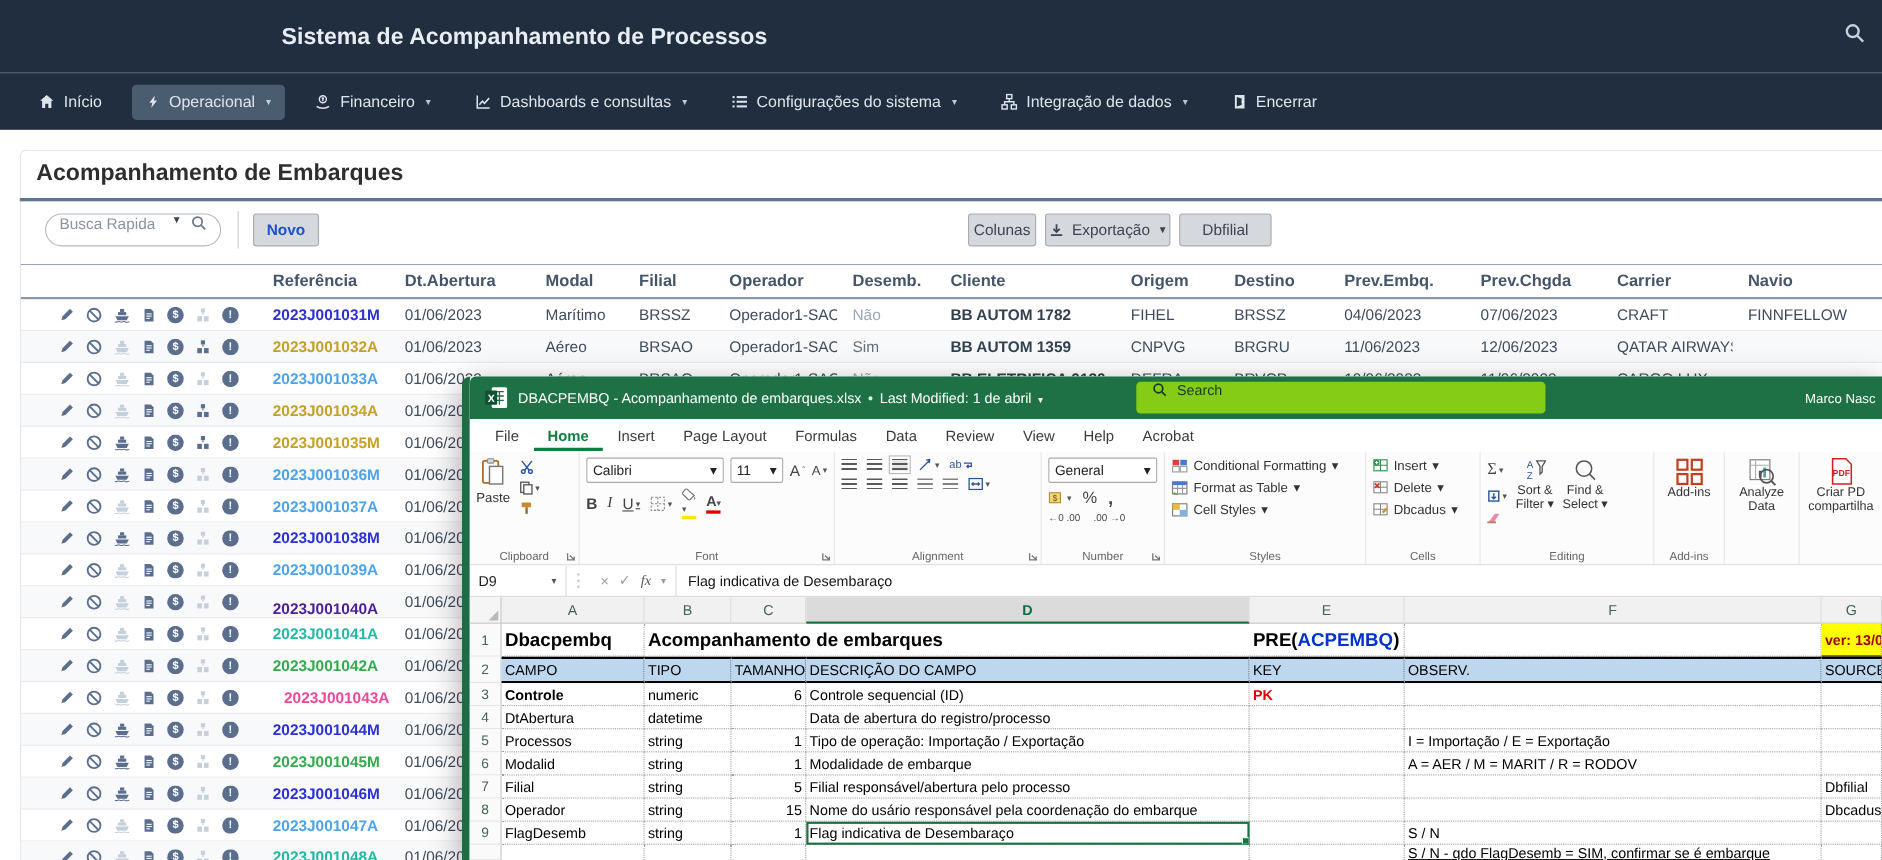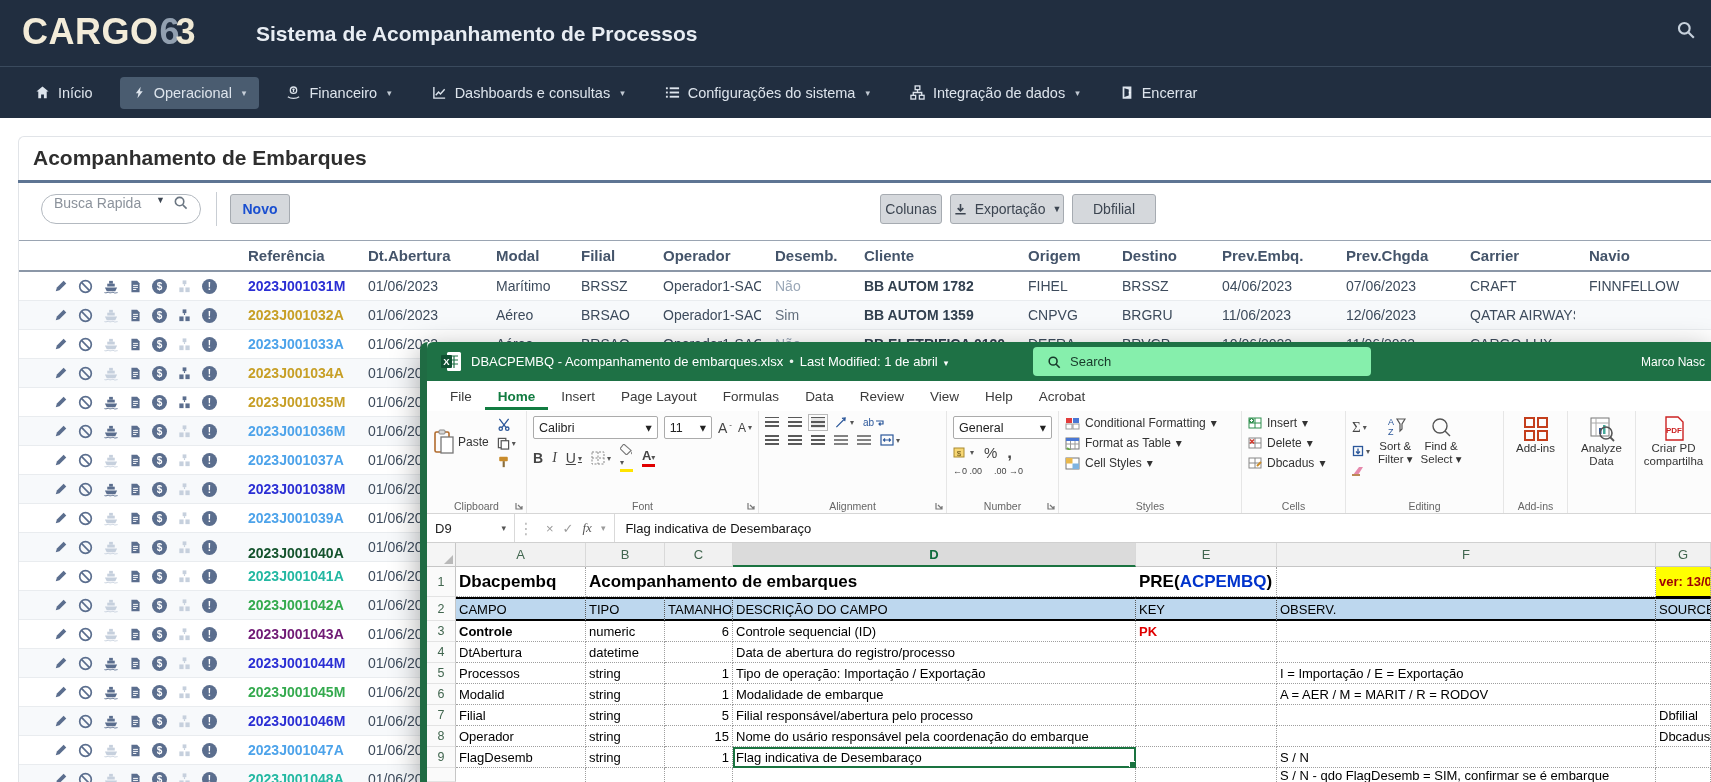--- a/index.html
+++ b/index.html
@@ -59,22 +59,22 @@
   .cliente{font-weight:bold;color:#32404f;}
 
   
   .excel{position:absolute;left:420px;top:342px;width:1291px;height:440px;background:#fff;z-index:20;
     border-left:7px solid #1f6b43;border-radius:8px 0 0 0;box-shadow:0 8px 30px rgba(0,0,0,.35);box-sizing:border-box;overflow:hidden;}
   .x-titlebar{position:absolute;left:0;top:0;right:0;height:39px;background:#1e7145;border-radius:6px 0 0 0;color:#fff;}
   .x-appicon{position:absolute;left:14px;top:9px;}
   .x-doc{position:absolute;left:44px;top:12px;font-size:13px;white-space:nowrap;}
   .x-doc .sep{margin:0 6px;opacity:.9;}
   .x-doc .car{font-size:9px;margin-left:6px;}
-  .x-searchpill{position:absolute;left:606px;top:5px;width:338px;height:29px;background:#86efac;border-radius:4px;
-    display:flex;align-items:center;gap:9px;padding-left:14px;box-sizing:border-box;color:#17392a;font-size:13px;cursor:text;}
+  .x-searchpill{position:absolute;left:606px;top:5px;width:372px;height:29px;background:#84cc16;border-radius:4px;
+    display:flex;gap:9px;padding-left:14px;box-sizing:border-box;color:#17392a;font-size:13px;cursor:text;}
   .x-user{position:absolute;right:6px;top:13px;font-size:12px;color:#fff;white-space:nowrap;}
 
   .x-menu{position:absolute;left:0;top:39px;right:0;height:30px;background:#fff;display:flex;align-items:center;gap:0;padding-left:10px;}
   .x-tab{font-size:13.5px;color:#3b3b3b;padding:6px 13px;cursor:pointer;white-space:nowrap;}
   .x-tab.active{color:#127c41;font-weight:bold;box-shadow:inset 0 -3px 0 #127c41;}
 
   .x-ribbon{position:absolute;left:0;top:69px;right:0;height:103px;background:#fcfcfc;border-bottom:1px solid #d6d6d6;
     display:flex;box-sizing:border-box;}
   .rgroup{position:relative;height:100%;border-right:1px solid #e6e6e6;box-sizing:border-box;padding:5px 6px 16px 6px;flex:none;}
   .glabel{position:absolute;bottom:1px;left:0;right:0;text-align:center;font-size:10.5px;color:#666;}
@@ -85,21 +85,21 @@
   .mini{font-size:12px;color:#444;cursor:pointer;display:inline-flex;align-items:center;gap:2px;}
   .mini .car{font-size:8px;color:#555;}
   .fmtB{font-weight:bold;font-size:14px;}
   .fmtI{font-style:italic;font-family:"Liberation Serif",serif;font-size:14px;}
   .fmtU{text-decoration:underline;font-size:14px;}
   .li{width:14px;height:11px;background:repeating-linear-gradient(to bottom,#595959 0 1.5px,transparent 1.5px 4.2px);display:inline-block;cursor:pointer;}
   .fillA{display:inline-block;font-size:13px;font-weight:bold;line-height:12px;border-bottom:3px solid #ffe400;cursor:pointer;}
   .colorA{display:inline-block;font-size:13px;font-weight:bold;line-height:12px;border-bottom:3px solid #e00000;cursor:pointer;}
   .stackbtn{display:flex;align-items:center;gap:5px;font-size:12px;color:#333;margin-bottom:6px;cursor:pointer;white-space:nowrap;}
   .bigbtn{display:inline-flex;flex-direction:column;align-items:center;font-size:11.5px;color:#333;cursor:pointer;line-height:13px;text-align:center;}
-  .paste-btn{display:inline-flex;align-items:center;gap:3px;font-size:12px;color:#333;cursor:pointer;margin-right:8px;}
+  .paste-btn{display:inline-flex;flex-direction:column;align-items:center;gap:3px;font-size:12px;color:#333;cursor:pointer;margin-right:8px;}
   .clip-mini{display:inline-flex;flex-direction:column;gap:6px;vertical-align:top;padding-top:2px;}
   .tinytxt{font-size:9px;color:#444;}
 
   .x-formula{position:absolute;left:0;top:172px;right:0;height:29px;background:#fff;border-bottom:1px solid #d0d0d0;
     display:flex;align-items:center;box-sizing:border-box;}
   .namebox{width:88px;height:100%;border-right:1px solid #d9d9d9;display:flex;align-items:center;justify-content:space-between;
     padding:0 8px;font-size:13px;color:#222;box-sizing:border-box;cursor:pointer;}
   .namebox .car{font-size:9px;color:#555;}
   .fxzone{display:flex;align-items:center;gap:9px;padding:0 9px;color:#9b9b9b;font-size:13px;border-right:1px solid #d9d9d9;height:100%;}
   .fxzone .fx{font-style:italic;font-family:"Liberation Serif",serif;color:#555;}
@@ -124,27 +124,26 @@
   .xrow1 .spill{overflow:visible;border-right:none;z-index:2;}
   .pre-blue{color:#0033cc;}
   .ver-cell{background:#ffff00;color:#9c0006;font-weight:bold;border-bottom:1px solid #000;}
   .xrow2{height:24px;}
   .xrow2 .xc{background:#bdd7ee;border-top:2px solid #000;border-bottom:2.5px solid #000;border-right:1px dotted #5a5a5a;color:#000;}
   .xrow:nth-of-type(1) .ca{font-weight:bold;}
   .xrow:nth-of-type(1) .ce{color:#e00000;font-weight:bold;}
   .xrow:nth-of-type(7) .cd{outline:2px solid #1a7340;outline-offset:-2px;position:relative;}
   .xrow:nth-of-type(7) .cd::after{content:'';position:absolute;right:-1px;bottom:-1px;width:5px;height:5px;background:#1a7340;border:1px solid #fff;}
   .xrow10{height:14px;overflow:hidden;}
-  .xrow10 .xc{border-bottom:none;}
+  .xrow10 .xc{border-bottom:none;text-decoration:underline;}
 </style>
 </head>
 <body>
 
 <div class="topbar">
-  <div class="logo"><span>CARGO</span><span class="six">6</span><span class="three">3</span></div>
   <div class="app-subtitle">Sistema de Acompanhamento de Processos</div>
   <span class="top-search">
     <svg width="19" height="19" viewBox="0 0 16 16" fill="none" stroke="currentColor" stroke-width="1.8">
         <circle cx="7" cy="7" r="4.5"></circle>
         <path d="M10.5 10.5L15 15"></path>
       </svg>
   </span>
 </div>
 
 <div class="navbar">
@@ -797,21 +796,21 @@
         <span class="ic st-off">
           <svg width="15" height="15" viewBox="0 0 16 16" fill="currentColor">
             <rect x="6" y="1.5" width="4" height="4"></rect>
             <rect x="2.5" y="9" width="4.5" height="5"></rect>
             <rect x="9" y="9" width="4.5" height="5"></rect>
             <path d="M8 5.5v2" stroke="currentColor" stroke-width="1.2"></path>
           </svg>
         </span>
         <span class="badge">!</span>
       </div>
-      <div class="cell ref" style="color: #14532d; margin-top: 12px;">2023J001040A</div>
+      <div class="cell ref" style="color: #4c1d95; margin-top: 12px;">2023J001040A</div>
       <div class="cell">01/06/2023</div>
       <div class="cell"></div>
       <div class="cell"></div>
       <div class="cell"></div>
       <div class="cell"></div>
       <div class="cell cliente"></div>
       <div class="cell"></div>
       <div class="cell"></div>
       <div class="cell"></div>
       <div class="cell"></div>
@@ -962,21 +961,21 @@
         <span class="ic st-off">
           <svg width="15" height="15" viewBox="0 0 16 16" fill="currentColor">
             <rect x="6" y="1.5" width="4" height="4"></rect>
             <rect x="2.5" y="9" width="4.5" height="5"></rect>
             <rect x="9" y="9" width="4.5" height="5"></rect>
             <path d="M8 5.5v2" stroke="currentColor" stroke-width="1.2"></path>
           </svg>
         </span>
         <span class="badge">!</span>
       </div>
-      <div class="cell ref" style="color: #701a75;">2023J001043A</div>
+      <div class="cell ref" style="color: #ec4899; text-align: right;">2023J001043A</div>
       <div class="cell">01/06/2023</div>
       <div class="cell"></div>
       <div class="cell"></div>
       <div class="cell"></div>
       <div class="cell"></div>
       <div class="cell cliente"></div>
       <div class="cell"></div>
       <div class="cell"></div>
       <div class="cell"></div>
       <div class="cell"></div>

